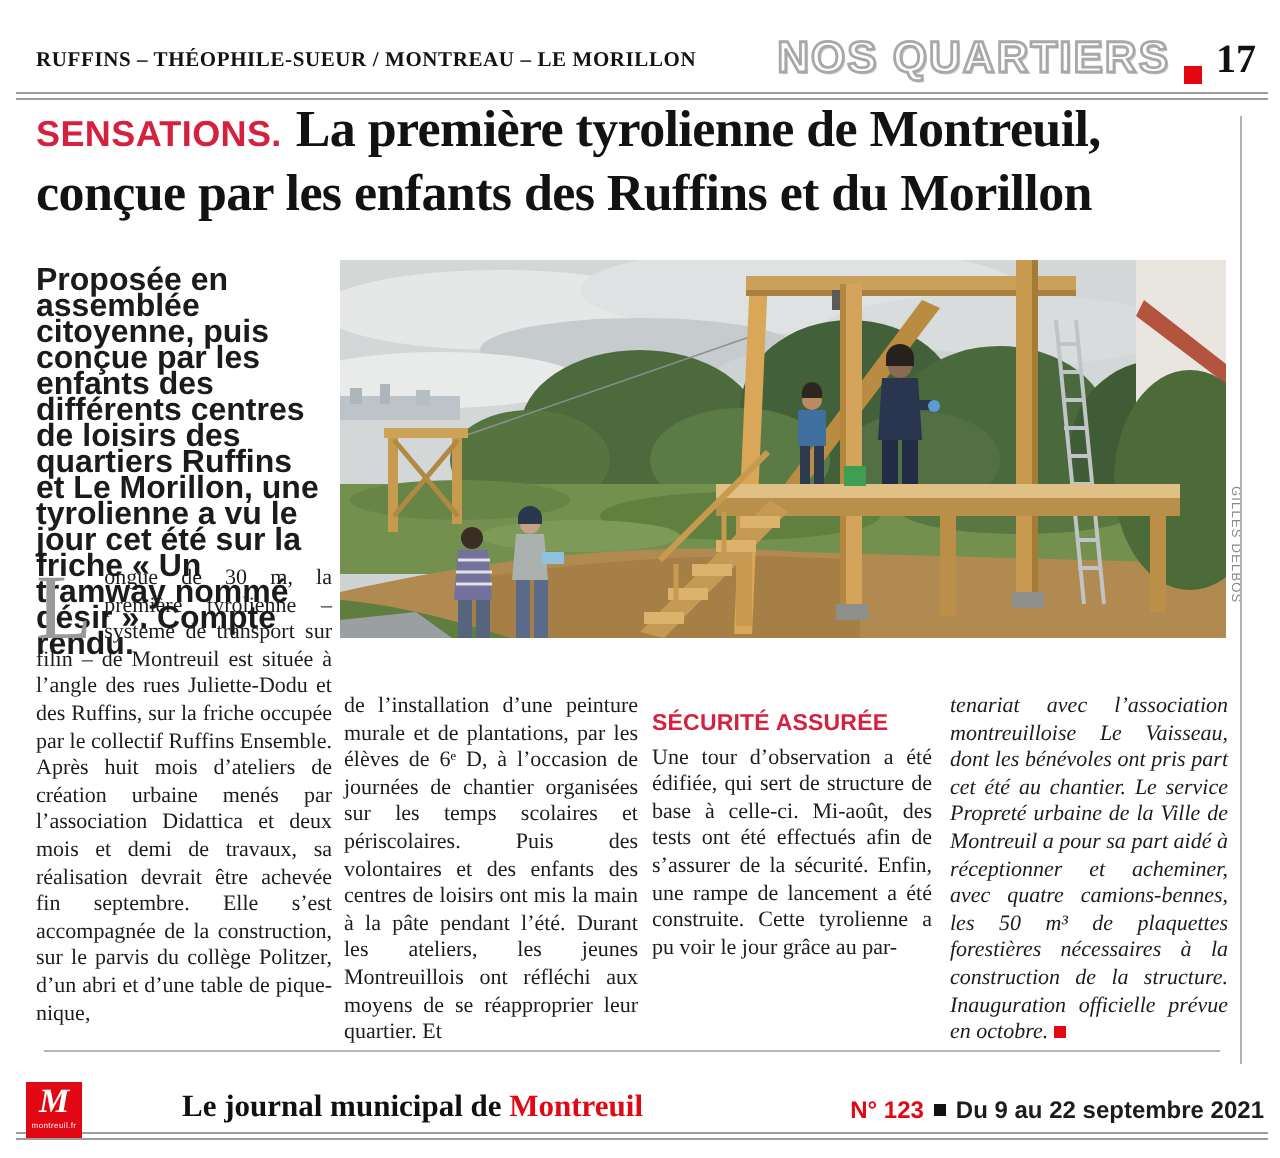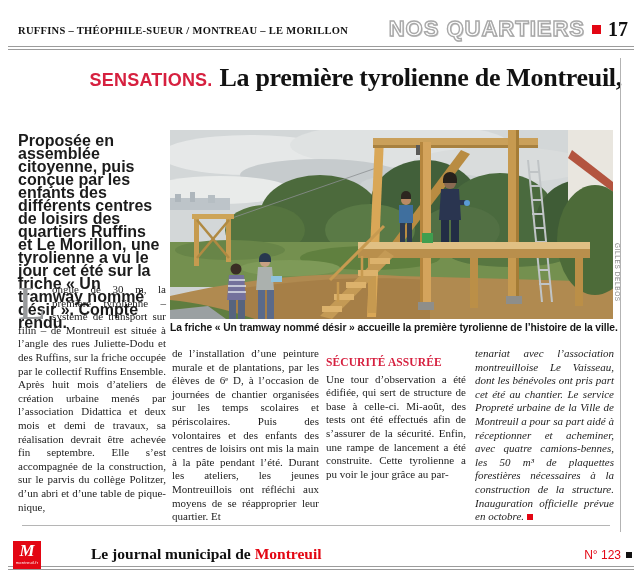--- a/index.html
+++ b/index.html
@@ -7,35 +7,35 @@
   .page {
     position:relative; width:640px; height:579px; background:#fff;
     font-family:"Liberation Sans", sans-serif; color:#1c1c1c; overflow:hidden;
   }
   
   .kicker-bar {
     position:absolute; left:18px; top:25px; font-size:10.5px; font-weight:bold;
     letter-spacing:.3px; color:#121212; white-space:nowrap;
     font-family:"Liberation Serif", serif;
   }
-  .section-block { position:absolute; right:12px; top:16px; display:flex; align-items:center; gap:7px; }
+  .section-block { position:absolute; right:12px; top:16px; display:flex; align-items:flex-end; gap:7px; }
   .section-title {
     font-size:22px; font-weight:800; letter-spacing:1px; color:#fdfdfd;
     -webkit-text-stroke:1.4px #a8a8a8; text-shadow:1px 1px 0 #cfcfcf;
     font-family:"Liberation Sans", sans-serif; white-space:nowrap;
   }
   .sq { display:inline-block; width:9px; height:9px; background:#e30613; }
   .page-num { font-size:20px; font-weight:bold; color:#111; font-family:"Liberation Serif", serif; }
   .double-rule { position:absolute; left:8px; right:6px; height:4px;
     border-top:1px solid #9c9c9c; border-bottom:1px solid #9c9c9c; }
   .rule-top { top:46px; }
   
-  .headline { position:absolute; left:18px; top:63px; width:604px;
+  .headline { position:absolute; left:18px; top:50px; width:604px;
     font-family:"Liberation Serif", serif; font-weight:bold; font-size:26px;
-    line-height:30px; color:#121212; letter-spacing:-.3px;text-align:right; }
+    line-height:30px; color:#121212; letter-spacing:-.3px; }
   .headline .sensations {
     font-family:"Liberation Sans", sans-serif; font-weight:600; font-size:18px;
     color:#d6203f; letter-spacing:.2px; margin-right:7px;
   }
   
   .intro { position:absolute; left:18px; top:134px; width:144px;
     font-size:16px; line-height:13px; font-weight:bold; color:#1b1b1b; }
   
   .photo { position:absolute; left:170px; top:130px; width:443px; height:189px; background:#cfd3d4; }
   .photo svg { display:block; width:100%; height:100%; }
@@ -45,54 +45,55 @@
     font-size:10.3px; font-weight:bold; color:#161616; white-space:nowrap; letter-spacing:-.1px; }
   
   .bodycol { position:absolute; font-family:"Liberation Serif", serif;
     font-size:11px; line-height:13.6px; color:#1c1c1c; text-align:justify; }
   .col1 { left:18px;  top:283px; width:148px; }
   .col2 { left:172px; top:347px; width:147px; }
   .col3 { left:326px; top:347px; width:140px; }
   .col4 { left:475px; top:347px; width:139px;font-style:italic; }
   .dropcap { float:left; font-family:"Liberation Serif", serif; font-weight:normal;
     font-size:46px; line-height:38px; color:#97999b; padding-right:6px; padding-top:2px; }
-  .subhead { font-family:Liberation Serif, serif; font-weight:bold;
+  .subhead { font-family:Liberation Sans, sans-serif; font-weight:bold;
     font-size:11.5px; color:#d6203f; margin:9px 0 3px 0; text-align:left; letter-spacing:.1px; }
   .endmark { display:inline-block; width:6px; height:6px; background:#e30613; margin-left:3px; }
   .bottom-rule { position:absolute; left:22px; top:525px; width:588px; border-top:1px solid #b5b5b5; }
   .gutter-line { position:absolute; left:620px; top:58px; height:474px; width:1px; background:#b3b3b3; }
   
   .footer-logo { position:absolute; left:13px; top:541px; width:28px; height:28px;
     background:#e30613; color:#fff; text-align:center; z-index:2; }
   .footer-logo .m { font-family:"Liberation Serif", serif; font-style:italic; font-weight:bold;
     font-size:17px; line-height:19px; display:block; }
   .footer-logo .msub { font-size:4px; line-height:5px; display:block; letter-spacing:.2px; }
   .footer-title { position:absolute; left:48px; top:545px; font-family:"Liberation Serif", serif;
     font-weight:bold; font-size:15.5px; color:#101010; white-space:nowrap;margin-left:43px; }
   .footer-title .red { color:#e30613; }
   .footer-right { position:absolute; right:8px; top:548px; display:flex; align-items:center; gap:5px;
-    font-size:12px; font-weight:normal; white-space:nowrap;margin-left:46px; }
+    font-size:12px; font-weight:bold; white-space:nowrap;margin-left:46px; }
   .footer-right .issue { color:#e30613; }
   .footer-right .bsq { display:inline-block; width:6px; height:6px; background:#111; }
   .rule-footer { top:566px; }
 </style>
 </head>
 <body>
 
 <div class="page">
 
   <div class="kicker-bar">RUFFINS – THÉOPHILE-SUEUR / MONTREAU – LE MORILLON</div>
   <div class="section-block">
     <span class="section-title">NOS QUARTIERS</span>
     <span class="sq"></span>
     <span class="page-num">17</span>
   </div>
   <div class="double-rule rule-top"></div>
 
   <h1 class="headline"><span class="sensations">SENSATIONS.</span><span>La première tyrolienne de Montreuil,</span><br>
+    <span>conçue par les enfants des Ruffins et du Morillon</span>
   </h1>
 
   <p class="intro">Proposée en assemblée citoyenne, puis conçue par les enfants des différents centres de loisirs des quartiers Ruffins et Le Morillon, une tyrolienne a vu le jour cet été sur la friche « Un tramway nommé désir ». Compte rendu.</p>
 
   <div class="photo">
     <svg viewBox="0 0 443 189" preserveAspectRatio="none">
 
       <rect x="0" y="0" width="443" height="125" fill="#d3d7d8"></rect>
       <ellipse cx="80" cy="25" rx="90" ry="20" fill="#e6e8e8"></ellipse>
       <ellipse cx="230" cy="15" rx="110" ry="22" fill="#dfe2e2"></ellipse>
@@ -216,21 +217,20 @@
         <path d="M271,59 L289,59 L291,90 L269,90 Z" fill="#2a3550"></path>
         <rect x="287" y="70" width="9" height="5" fill="#2a3550"></rect>
         <circle cx="297" cy="73" r="3" fill="#5a9bd4"></circle>
         <rect x="271" y="90" width="8" height="22" fill="#222d45"></rect>
         <rect x="281" y="90" width="8" height="22" fill="#222d45"></rect>
       </g>
       <rect x="252" y="103" width="11" height="10" fill="#3f9e4f"></rect>
     </svg>
   </div>
   <div class="photo-credit">GILLES DELBOS</div>
-  <div class="photo-caption">La friche « Un tramway nommé désir » accueille la première tyrolienne de l’histoire de la ville.</div>
 
   <div class="bodycol col1"><span class="dropcap">L</span><span>ongue de 30 m, la première tyrolienne – système de transport sur filin – de Montreuil est située à l’angle des rues Juliette-Dodu et des Ruffins, sur la friche occupée par le collectif Ruffins Ensemble. Après huit mois d’ateliers de création urbaine menés par l’association Didattica et deux mois et demi de travaux, sa réalisation devrait être achevée fin septembre. Elle s’est accompagnée de la construction, sur le parvis du collège Politzer, d’un abri et d’une table de pique-nique,</span></div>
 
   <div class="bodycol col2"><span>de l’installation d’une peinture murale et de plantations, par les élèves de 6ᵉ D, à l’occasion de journées de chantier organisées sur les temps scolaires et périscolaires. Puis des volontaires et des enfants des centres de loisirs ont mis la main à la pâte pendant l’été. Durant les ateliers, les jeunes Montreuillois ont réfléchi aux moyens de se réapproprier leur quartier. Et</span></div>
 
   <div class="bodycol col3">
     <p class="subhead">SÉCURITÉ ASSURÉE</p>
     <p>Une tour d’observation a été édifiée, qui sert de structure de base à celle-ci. Mi-août, des tests ont été effectués afin de s’assurer de la sécurité. Enfin, une rampe de lancement a été construite. Cette tyrolienne a pu voir le jour grâce au par-</p>
   </div>
 
@@ -240,16 +240,17 @@
   <div class="gutter-line"></div>
 
   <div class="footer-logo">
     <span class="m">M</span>
     <span class="msub">montreuil.fr</span>
   </div>
   <div class="footer-title"><span>Le journal municipal de </span><span class="red">Montreuil</span></div>
   <div class="footer-right">
     <span class="issue">N° 123</span>
     <span class="bsq"></span>
+    <span>Du 9 au 22 septembre 2021</span>
   </div>
   <div class="double-rule rule-footer"></div>
 
 </div>
 
 </body></html>

